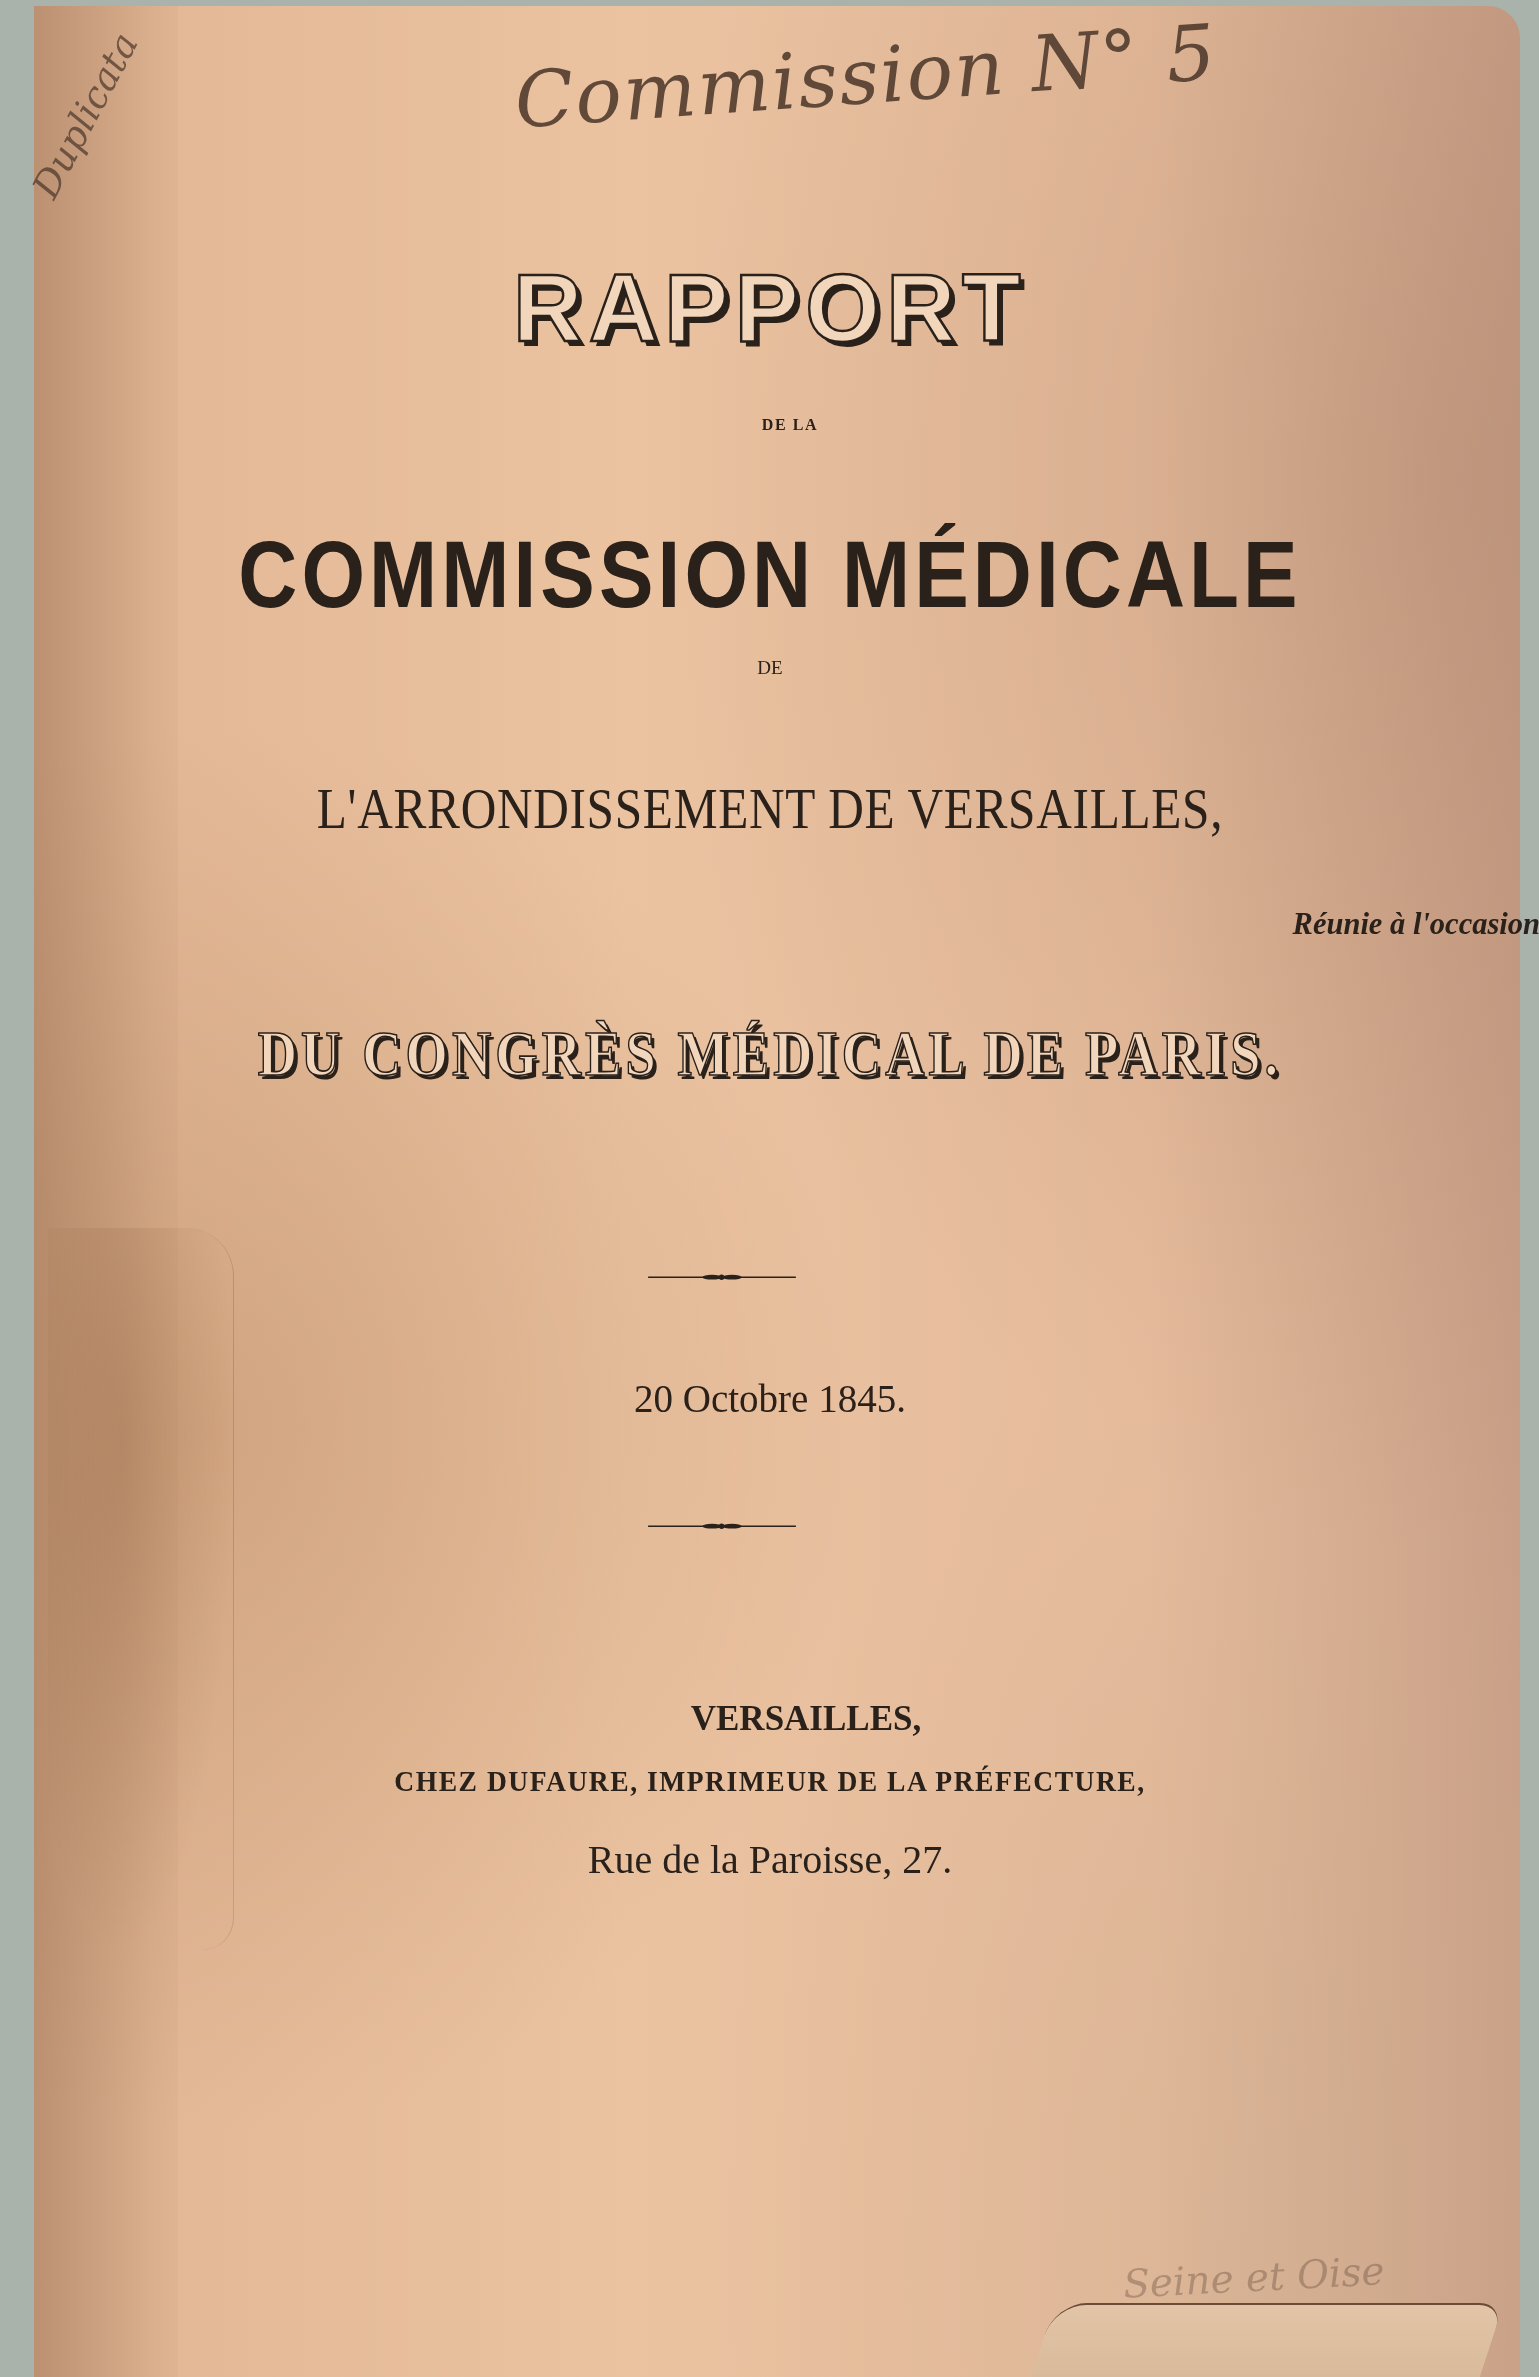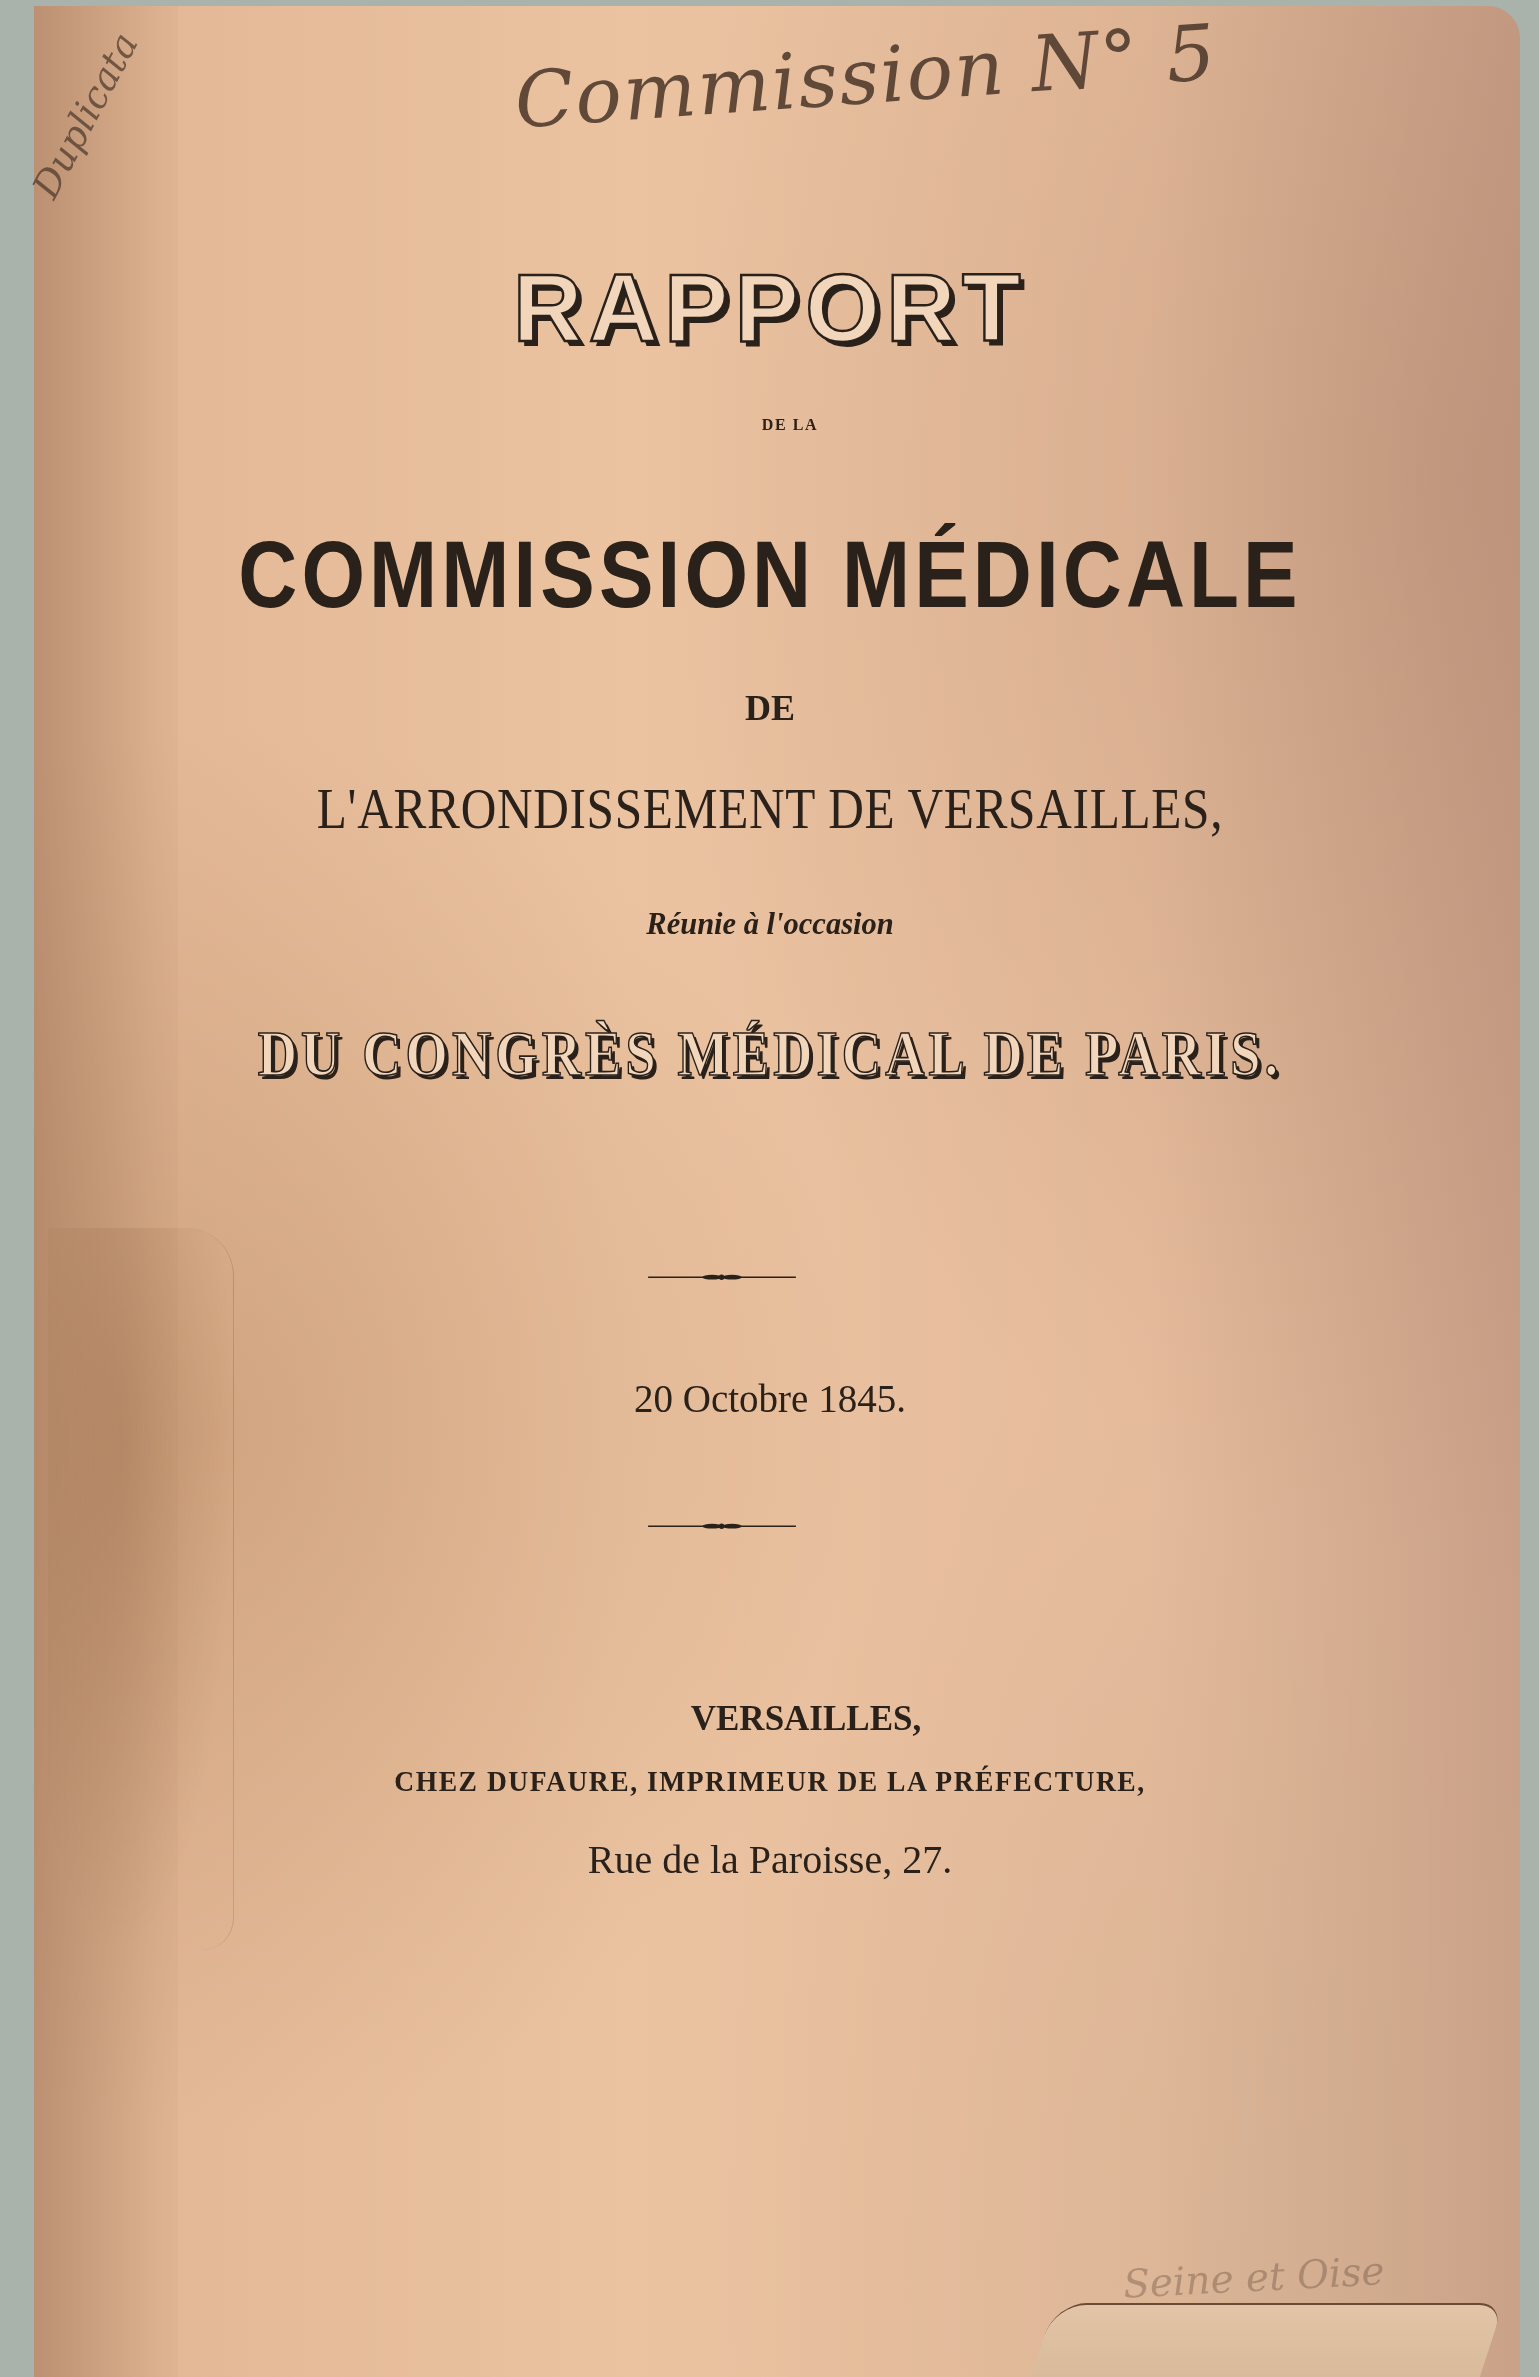--- a/index.html
+++ b/index.html
@@ -50,23 +50,23 @@
     -webkit-text-stroke: 2.4px #2a211b;
     text-shadow: 4.8px 4.8px 0 #2a211b;
     font-family:Liberation Sans, sans-serif;
   }
   .de-la { top:416px; font-size:16px; font-weight:bold; letter-spacing:1.6px;padding-left:20px; }
   .commission {
     top:520px; font-size:95px; font-weight:bold; letter-spacing:4.8px;
     font-family:"Liberation Sans Narrow","Liberation Sans", sans-serif;
     transform:scaleX(0.86); transform-origin:center;
   }
-  .de { top:687px; font-size:36px; font-weight:bold; }
+  .de { top:657px; font-size:19px; font-weight:normal; }
   .arrond { top:777px; font-size:56px; letter-spacing:0.8px; transform:scaleX(0.88); }
-  .reunie { top:907px; font-size:30.5px; font-style:italic; font-weight:bold; }
+  .reunie { top:907px; font-size:30.5px; font-style:italic; font-weight:bold;text-align:right; }
   .congres {
     top:1017px; font-size:64px; font-weight:bold; letter-spacing:4.8px;
     color:#f2d6bb; -webkit-text-stroke:1.6px #2a211b; text-shadow:4px 4px 0 #2a211b;
     transform:scaleX(0.85);
   }
   .ornament { position:absolute; left:648px; width:148px; height:6.4px; }
   .orn1 { top:1274px; }
   .orn2 { top:1523px; }
   .date { top:1376px; font-size:39px; }
   .versailles { top:1699px; font-size:35px; font-weight:bold;padding-left:36px; }

